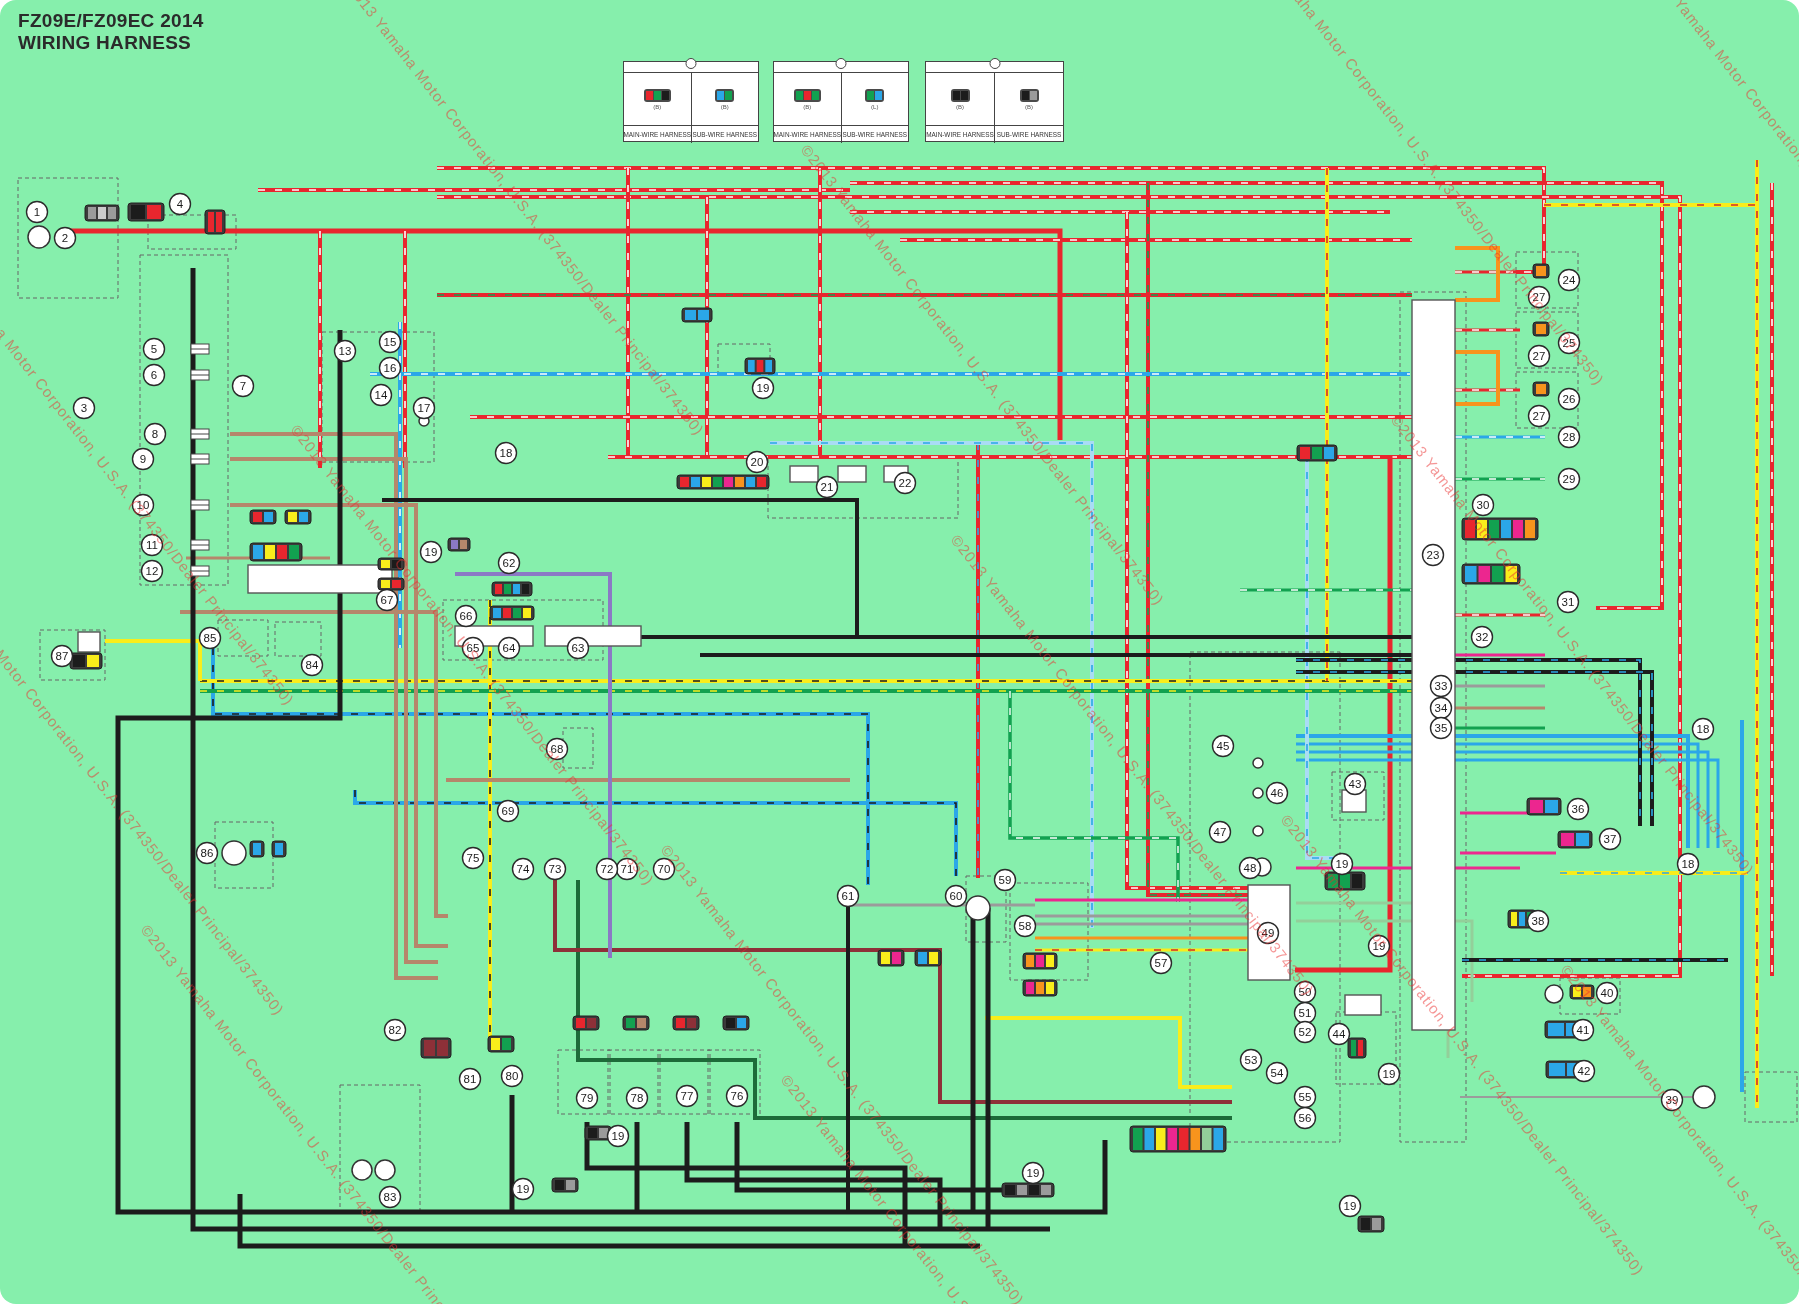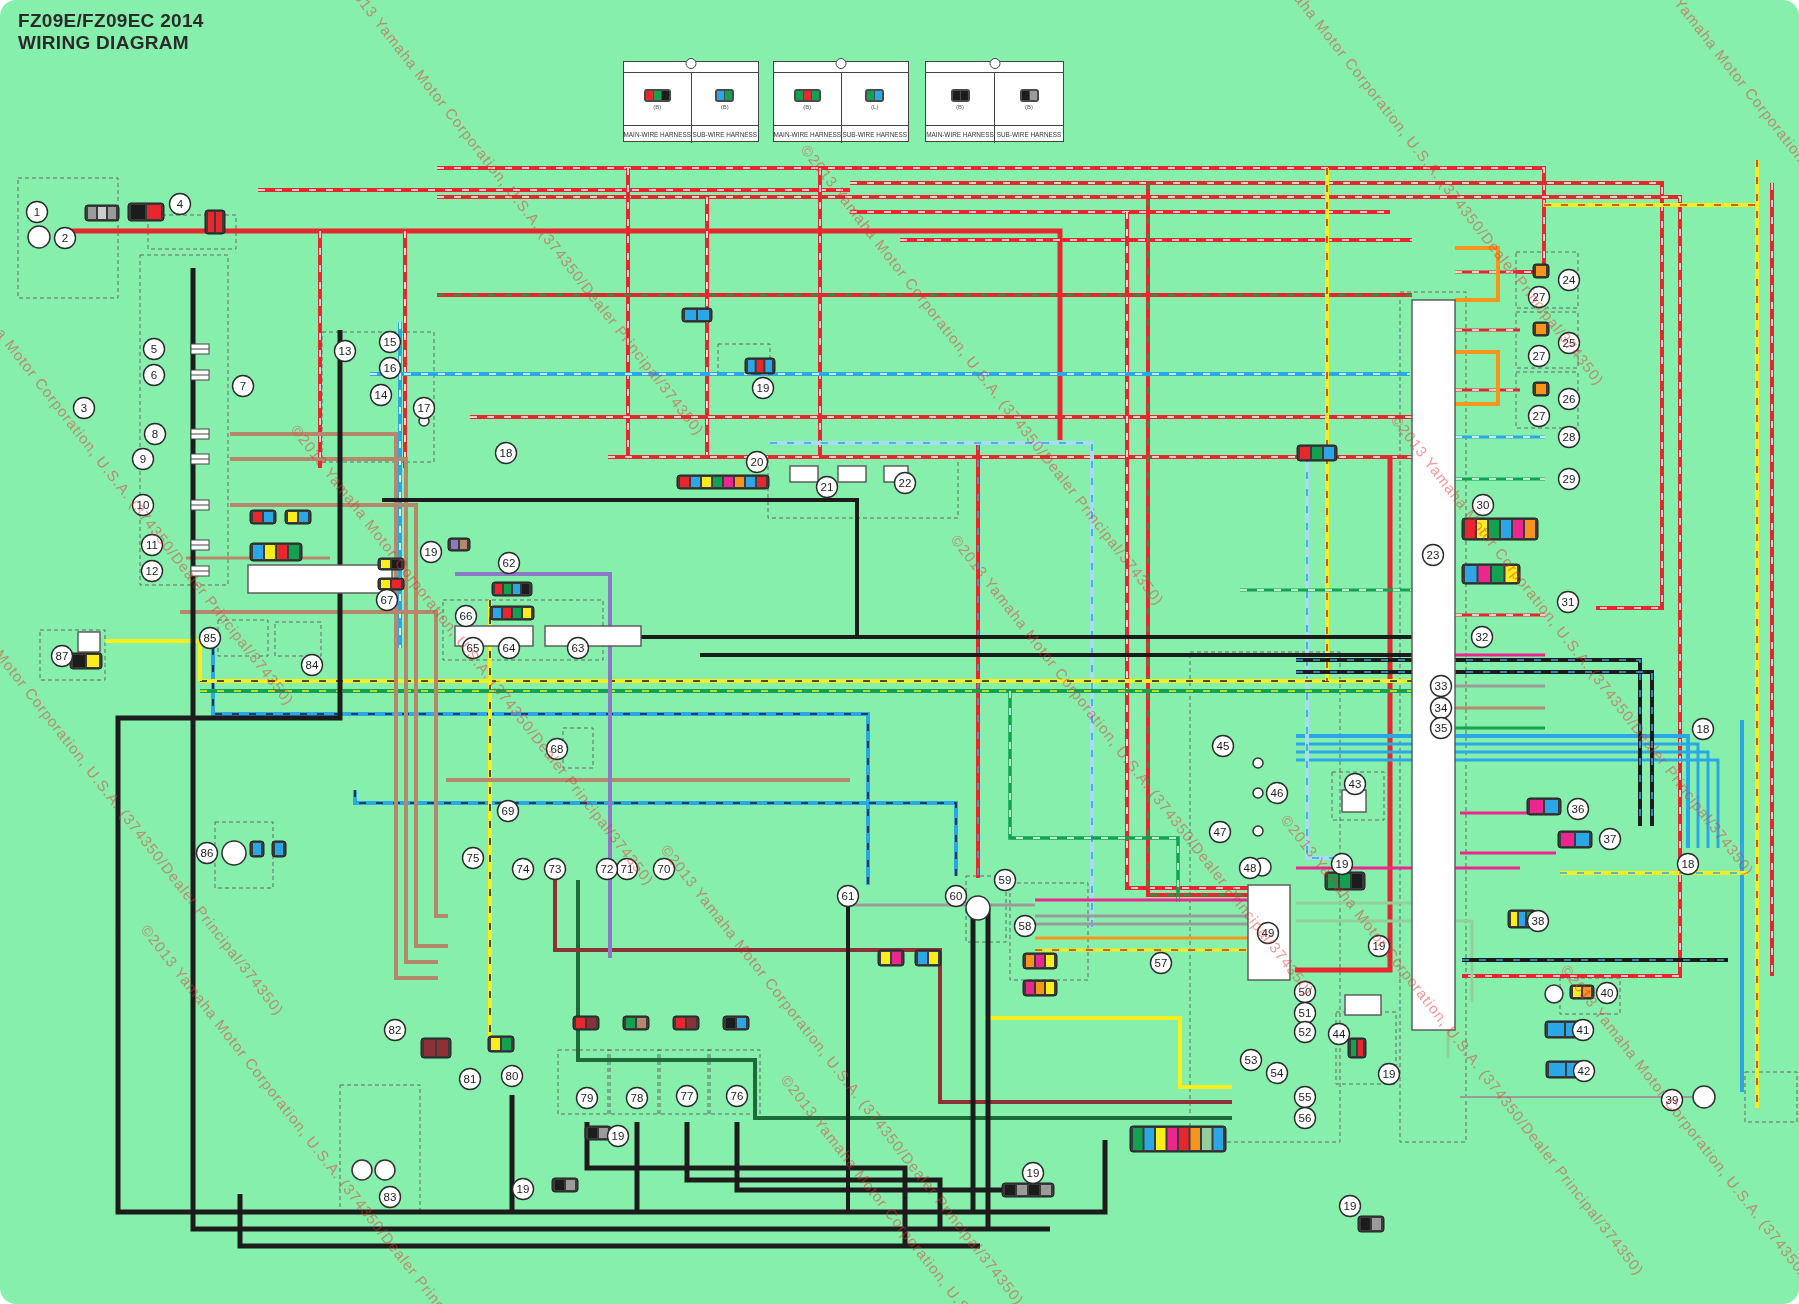--- a/index.html
+++ b/index.html
@@ -23,21 +23,21 @@
   .lg-labels span{flex:1;border-right:1px solid #444;font-size:6.4px;color:#333;
                   display:flex;align-items:center;justify-content:center;white-space:nowrap;overflow:hidden;}
   .lg-labels span:last-child{border-right:none;}
 </style>
 </head>
 <body>
 
 <div id="stage">
   <div id="title">
     <div>FZ09E/FZ09EC 2014</div>
-    <div>WIRING DIAGRAM</div>
+    <div>WIRING HARNESS</div>
   </div>
 
   <div class="lgbox" style="left:623px;width:136px">
     <div class="lg-top">
         <span class="screw"></span>
       </div>
     <div class="lg-cells">
       <div class="lg-cell">
         <div class="mini-conn">
             <i style="background:#e8262e"></i>

